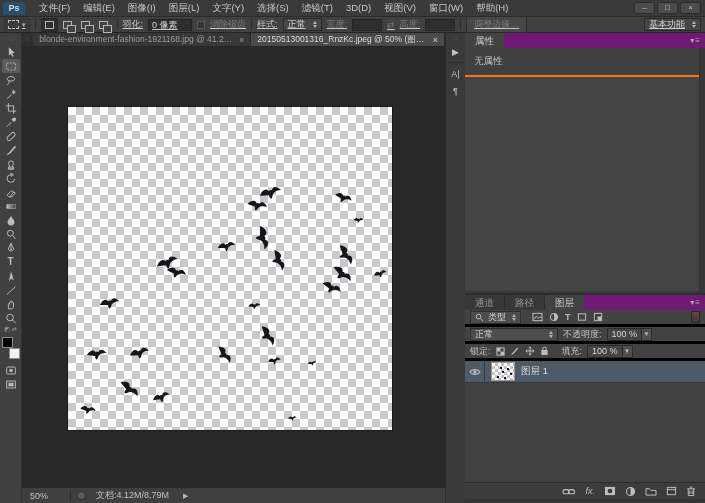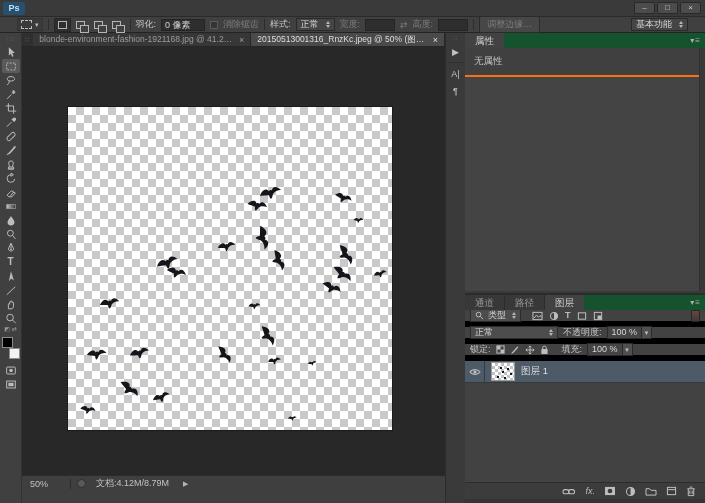--- a/index.html
+++ b/index.html
@@ -15,21 +15,21 @@
              font-size:9px; font-weight:bold; text-align:center; line-height:13px; border-radius:2px; }
   .menubar { display:flex; gap:13px; margin-left:14px; color:#c9c9c9; }
   .menubar span { white-space:nowrap; cursor:default; }
   .win-controls { position:absolute; right:4px; top:2px; display:flex; gap:2px; }
   .win-btn { width:21px; height:12px; background:#4c4c4c; border:1px solid #292929; border-radius:2px;
              color:#cfcfcf; font-size:8px; line-height:10px; text-align:center; }
 
   
   .optionsbar { position:absolute; top:17px; left:0; right:0; height:16px; background:#404040;
                 border-bottom:1px solid #232323; display:flex; align-items:center; gap:5px;
-                padding:0 17px; font-size:9px; }
+                padding:0 4px; font-size:9px;text-decoration:underline; }
   .sep { width:1px; height:11px; background:#2d2d2d; }
   .dim { color:#7e7e7e; }
   .field { background:#2e2e2e; border:1px solid #242424; height:12px; line-height:10px;
            padding:0 3px; color:#d2d2d2; }
   .field.empty { width:30px; }
   .dropdown { background:#454545; border:1px solid #2a2a2a; height:13px; display:flex;
               align-items:center; gap:5px; padding:0 4px; color:#d6d6d6; }
   .stepper { display:inline-flex; flex-direction:column; gap:1px; margin-left:2px; }
   .stepper b { width:0; height:0; border-left:2.5px solid transparent; border-right:2.5px solid transparent; }
   .stepper .up { border-bottom:3px solid #b5b5b5; }
@@ -73,53 +73,53 @@
   .sw-mini { font-size:6px; color:#9a9a9a; height:8px; line-height:8px; }
 
   
   .canvas-area { position:absolute; left:22px; top:47px; width:423px; height:440px; background:#282828; }
   .canvas { position:absolute; left:46px; top:60px; width:324px; height:323px;
             background:repeating-conic-gradient(#c9c9c9 0% 25%, #ffffff 0% 50%) 0 0 / 16px 16px;
             box-shadow:0 0 0 1px #1b1b1b; }
   .canvas svg { position:absolute; inset:0; width:100%; height:100%; }
 
   
-  .statusbar { position:absolute; left:22px; bottom:12px; width:423px; height:16px; background:#3f3f3f;
+  .statusbar { position:absolute; left:22px; bottom:0; width:423px; height:16px; background:#3f3f3f;
                border-top:1px solid #2b2b2b; display:flex; align-items:center; font-size:9px;
                color:#c2c2c2; }
   .status-zoom { margin-left:8px; width:34px; }
   .status-divider { width:1px; height:10px; background:#2c2c2c; margin:0 6px; }
   .status-icon { width:9px; height:9px; border-radius:50%; background:#5a5a5a; border:1px solid #2e2e2e; margin-right:10px; }
   .status-arrow { margin-left:14px; font-size:7px; color:#b5b5b5; }
 
   
   .dock-strip { position:absolute; left:445px; top:33px; width:20px; bottom:0; background:#3a3a3a;
                 border-left:1px solid #2c2c2c; display:flex; flex-direction:column; align-items:center; }
   .dock-grip { height:10px; font-size:6px; color:#6e6e6e; line-height:10px; }
   .dock-btn { width:18px; height:17px; display:flex; align-items:center; justify-content:center;
               color:#c2c2c2; font-size:9px; }
   .dock-div { width:14px; height:1px; background:#2e2e2e; margin:2px 0; }
 
   .panels { position:absolute; left:465px; top:33px; width:240px; bottom:0; background:#3a3a3a; }
 
   
   .props { position:absolute; top:0; left:0; right:0; height:258px; background:#424242; }
-  .panel-header { height:15px; background:#14532d; display:flex; align-items:center; position:relative; }
+  .panel-header { height:15px; background:#701a75; display:flex; align-items:center; position:relative; }
   .panel-tab { padding:0 10px; line-height:15px; font-size:9.5px; background:#424242; color:#d0d0d0; }
   .panel-tab.inactive { background:#383838; color:#9a9a9a; border-right:1px solid #2c2c2c; }
   .panel-menu { position:absolute; right:4px; top:3px; font-size:8px; color:#b0b0b0; letter-spacing:1px; }
   .props-empty { padding:7px 9px; color:#c4c4c4; border-bottom:7px solid #f97316; background:#404040; }
   .props-body { position:absolute; top:44px; bottom:0; left:0; right:6px; background:#444444; }
   .props-scroll { position:absolute; top:15px; bottom:0; right:0; width:6px; background:#383838; border-left:1px solid #303030; }
 
   
   .layers { position:absolute; top:260px; bottom:0; left:0; right:0; background:#424242;
             border-top:2px solid #2b2b2b; }
   .l-row { height:17px; display:flex; align-items:center; gap:5px; padding:0 5px;
-           border-bottom:6px solid #000000; font-size:9px; }
+           border-bottom:3px solid #000000; font-size:9px; }
   .l-filter-dd { display:flex; align-items:center; gap:4px; background:#4d4d4d; border:1px solid #2d2d2d;
                  height:13px; padding:0 4px; color:#d6d6d6; }
   .l-filter-icons { display:flex; gap:6px; margin-left:6px; align-items:center; }
   .l-switch { margin-left:auto; width:9px; height:12px; border:1px solid #262626; border-radius:1px;
               background:linear-gradient(#6d4343, #3a3a3a); }
   .blend-dd { width:88px; justify-content:space-between; }
   .val-box { display:flex; align-items:flex-start; background:#454545; border:1px solid #2a2a2a; height:13px; }
   .val-box .v { padding:0 4px; color:#d6d6d6; }
   .dd-btn { width:10px; height:100%; background:#4f4f4f; border-left:1px solid #2a2a2a; color:#bdbdbd;
             font-size:6px; display:flex; align-items:center; justify-content:center; }
@@ -149,20 +149,33 @@
   .icon-fill { fill:#bdbdbd; stroke:none; }
   .t-glyph { color:#bdbdbd; font-size:10px; font-weight:bold; line-height:1; }
 </style>
 </head>
 <body>
 
 <div class="app">
 
   <div class="titlebar">
     <div class="ps-logo">Ps</div>
+    <div class="menubar">
+      <span>文件(F)</span>
+      <span>编辑(E)</span>
+      <span>图像(I)</span>
+      <span>图层(L)</span>
+      <span>文字(Y)</span>
+      <span>选择(S)</span>
+      <span>滤镜(T)</span>
+      <span>3D(D)</span>
+      <span>视图(V)</span>
+      <span>窗口(W)</span>
+      <span>帮助(H)</span>
+    </div>
     <div class="win-controls">
       <div class="win-btn">–</div>
       <div class="win-btn">□</div>
       <div class="win-btn">×</div>
     </div>
   </div>
 
   <div class="optionsbar">
     <div class="preset-box">
       <span class="mini-marquee"></span>

